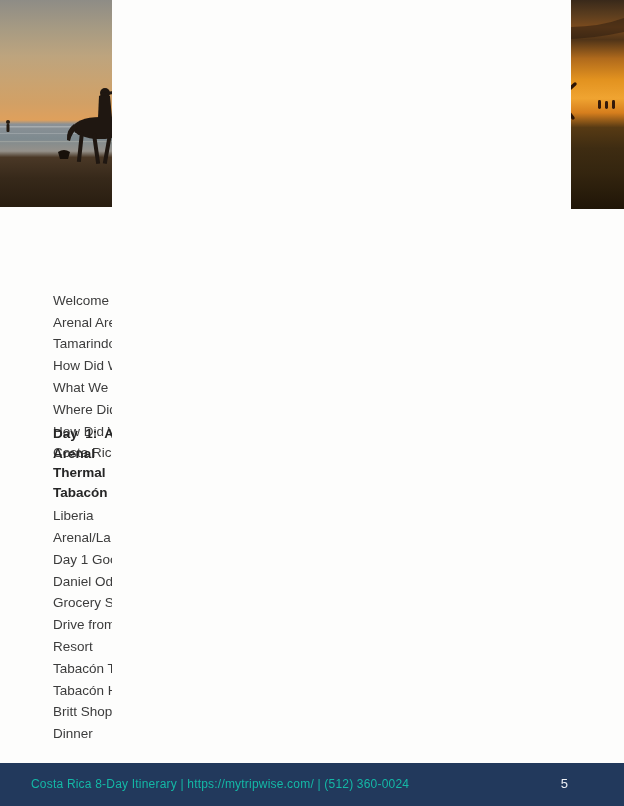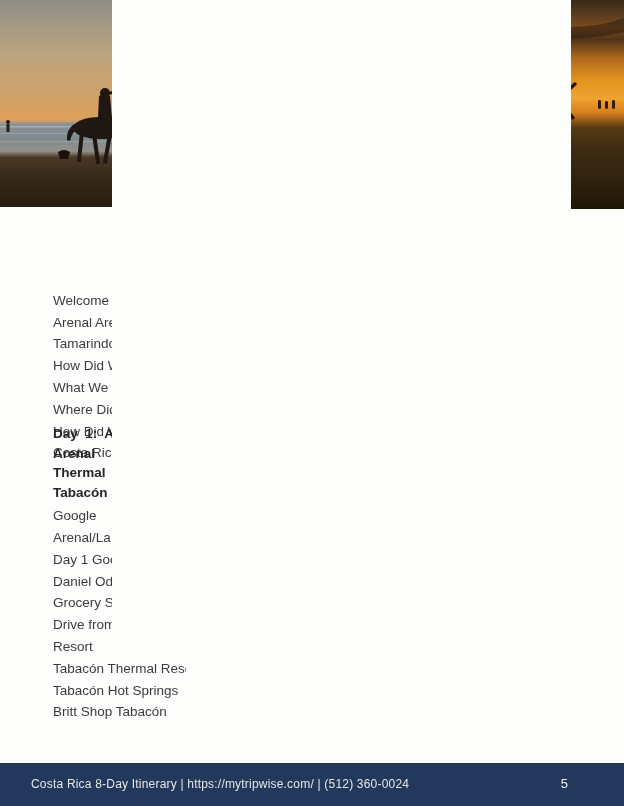--- a/index.html
+++ b/index.html
@@ -60,21 +60,21 @@
   .toc-row.bold .label{
     white-space:normal;width:331px;text-align:justify;text-align-last:left;
     font-weight:bold;color:#262626;line-height:19.5px;
   }
   .toc-row.bold .page{font-weight:bold;color:#262626;}
   
   .footer{
     position:absolute;left:0;bottom:0;width:624px;height:43px;background:#22395c;
   }
   .footer .info{
-    position:absolute;left:31px;top:14px;font-size:12px;color:#e5e5e5;letter-spacing:.2px;
+    position:absolute;left:31px;top:14px;font-size:12px;color:#14b8a6;letter-spacing:.2px;
   }
   .footer .page-num{
     position:absolute;right:56px;top:13px;font-size:13px;color:#eef0f5;
   }
 </style>
 </head>
 <body>
 
 <div class="page">
 
@@ -255,21 +255,21 @@
       <span class="label">Costa Rica 8-Day Itinerary</span>
       <div class="leader"></div>
       <span class="page">20</span>
     </div>
       <div class="toc-row bold">
       <span class="label">Day 1: Arrival &amp; Drive to Arenal Area, Tabacón Thermal Resort &amp; Spa &amp; Tabacón Hot Springs</span>
       <div class="leader"></div>
       <span class="page">21</span>
     </div>
       <div class="toc-row">
-      <span class="label">Google</span>
+      <span class="label">Liberia</span>
       <div class="leader"></div>
       <span class="page">22</span>
     </div>
       <div class="toc-row">
       <span class="label">Arenal/La Fortuna</span>
       <div class="leader"></div>
       <span class="page">23</span>
     </div>
       <div class="toc-row">
       <span class="label">Day 1 Google Maps</span>
@@ -303,20 +303,25 @@
     </div>
       <div class="toc-row">
       <span class="label">Tabacón Hot Springs</span>
       <div class="leader"></div>
       <span class="page">30</span>
     </div>
       <div class="toc-row">
       <span class="label">Britt Shop Tabacón</span>
       <div class="leader"></div>
       <span class="page">31</span>
+    </div>
+      <div class="toc-row">
+      <span class="label">Dinner</span>
+      <div class="leader"></div>
+      <span class="page">32</span>
     </div>
     </div>
 
   <div class="footer">
     <span class="info">Costa Rica 8-Day Itinerary  | https://mytripwise.com/ | (512) 360-0024</span>
     <span class="page-num">5</span>
   </div>
 
 </div>
 

